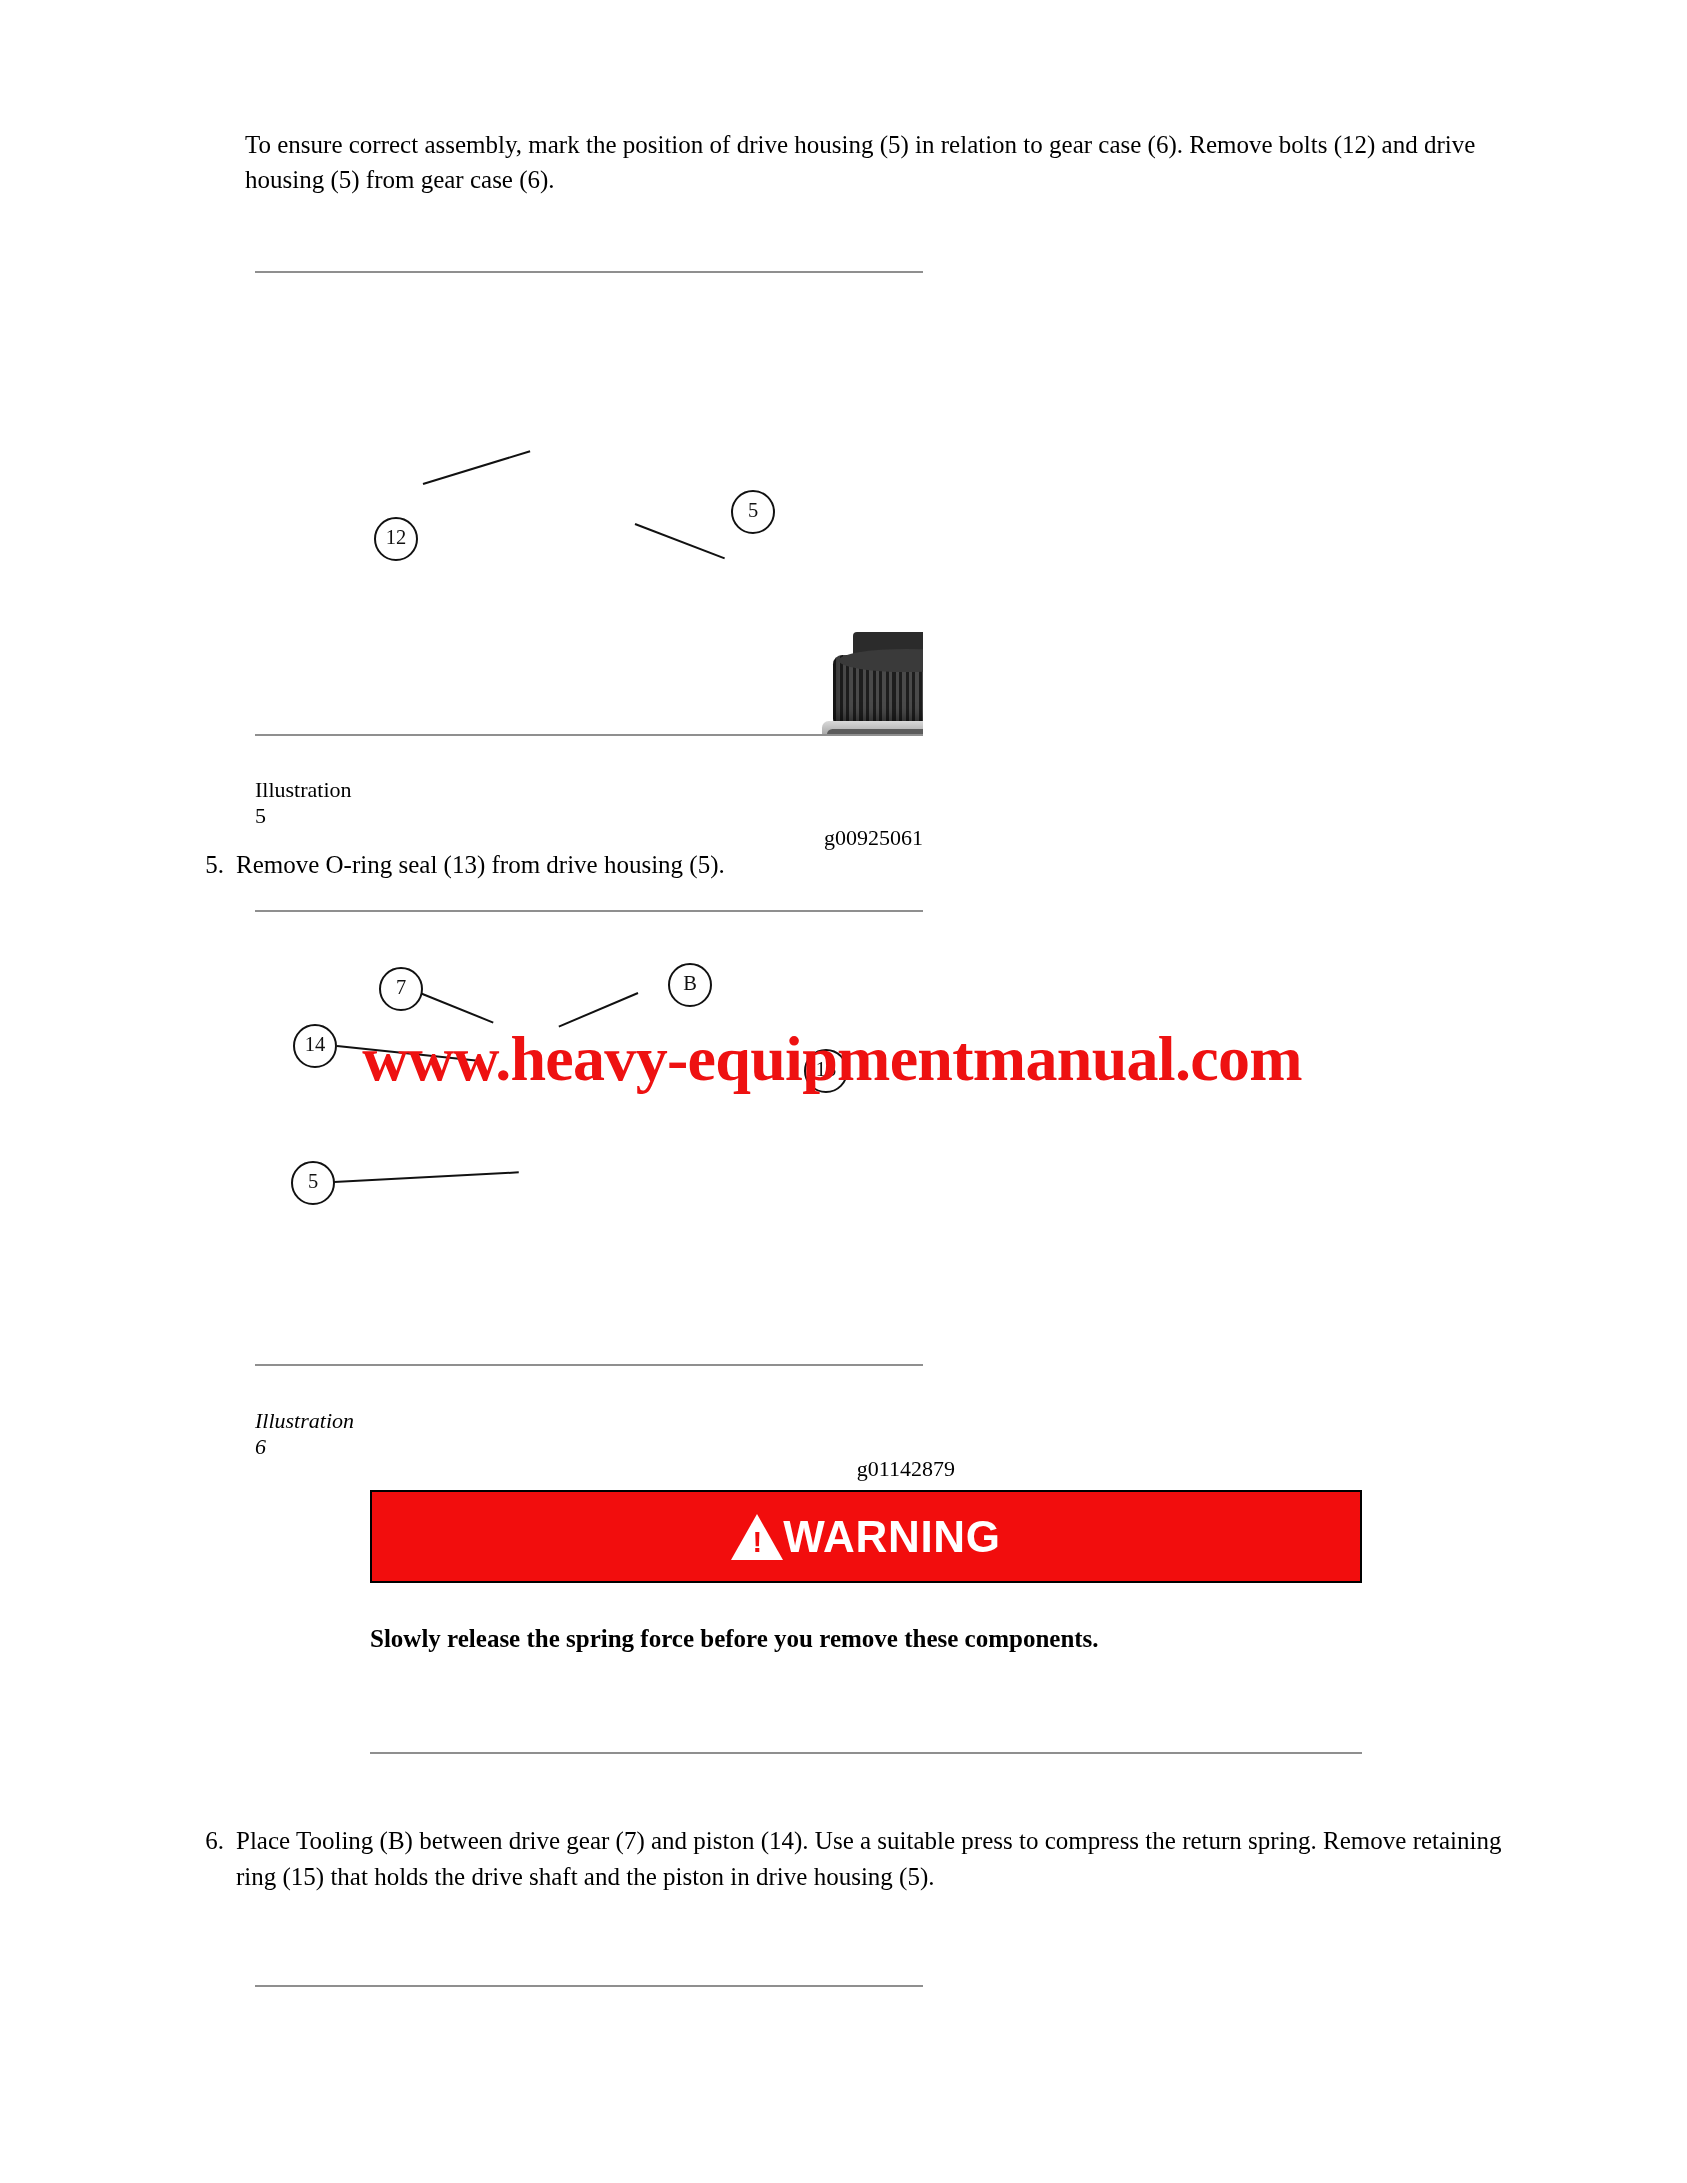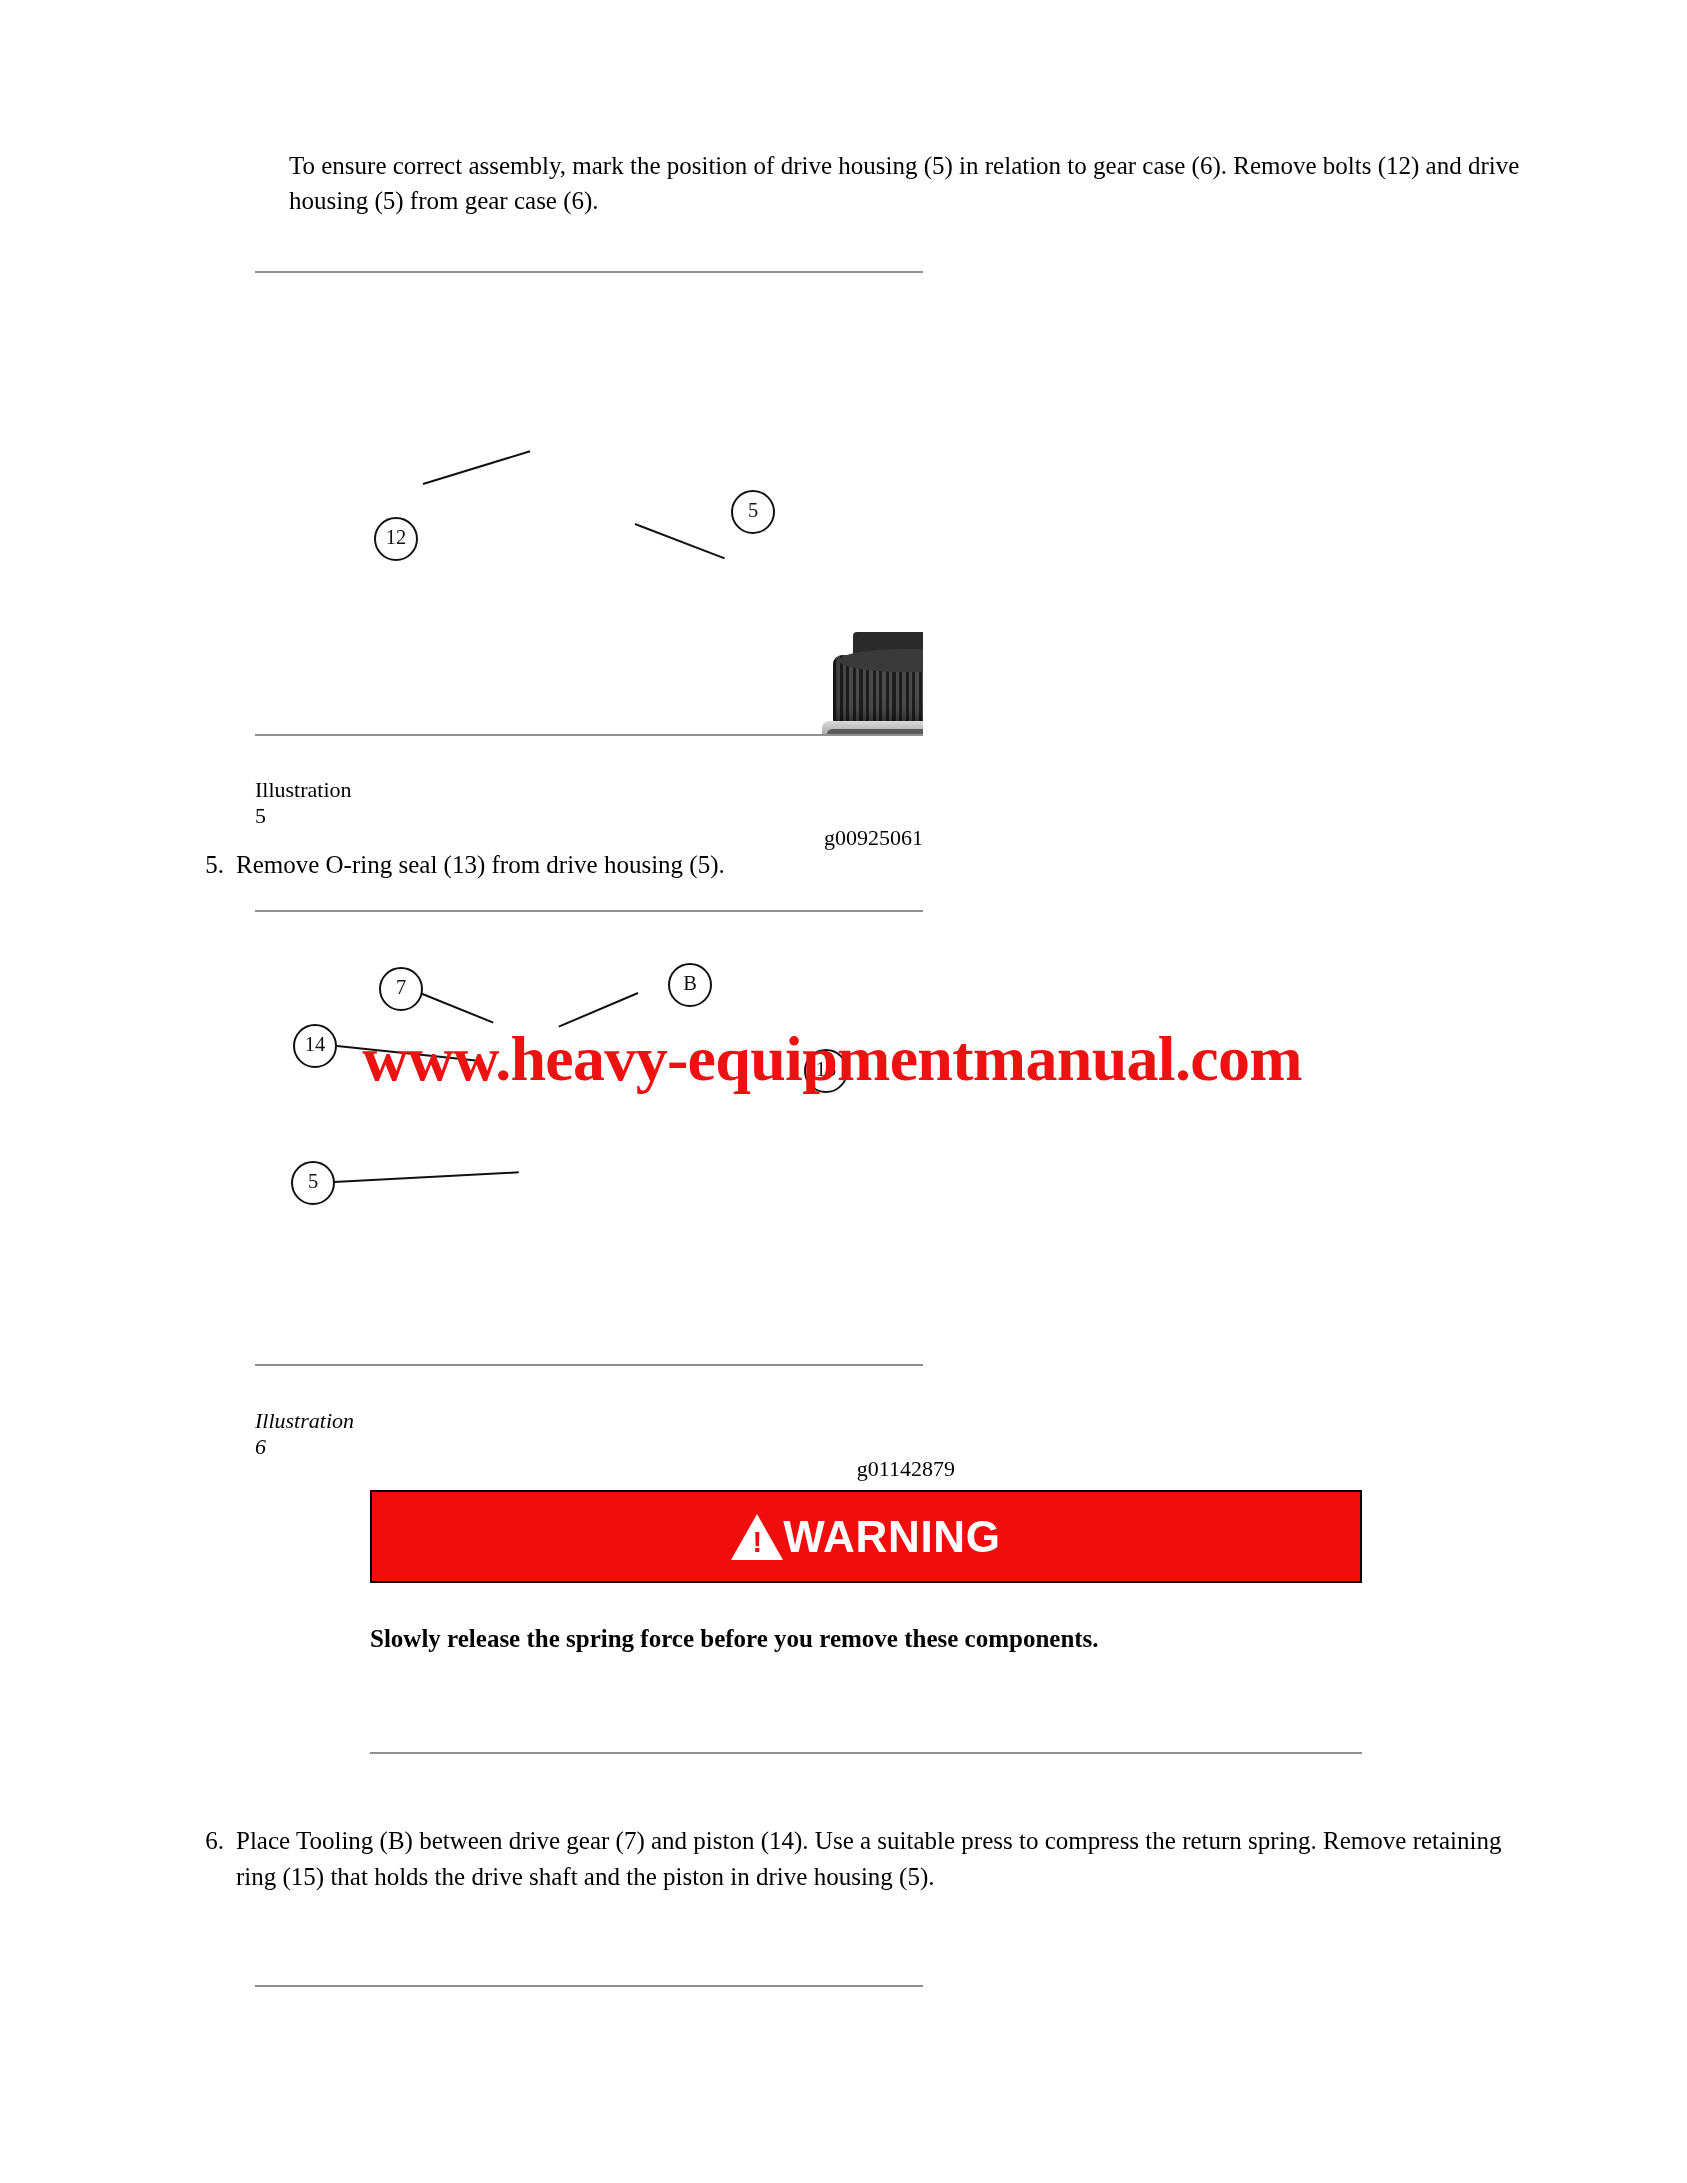--- a/index.html
+++ b/index.html
@@ -26,23 +26,22 @@
   .para {
     position: absolute;
     font-family: "Liberation Serif", serif;
     font-size: 25px;
     line-height: 1.38;
     color: #000;
   }
 
   .intro {
     left: 245px;
-    top: 149px;
+    top: 128px;
     width: 1237px;
-    margin-left: 44px;
   }
 
   .numbered {
     position: absolute;
     display: flex;
     font-family: "Liberation Serif", serif;
     font-size: 25px;
     line-height: 1.42;
   }
   .numbered .num {

